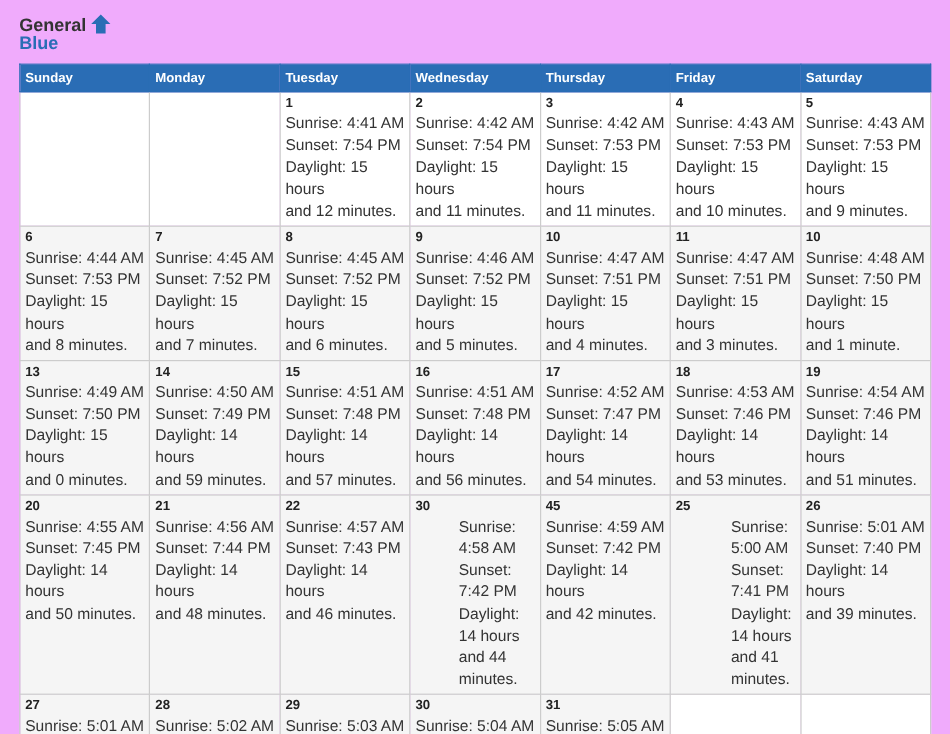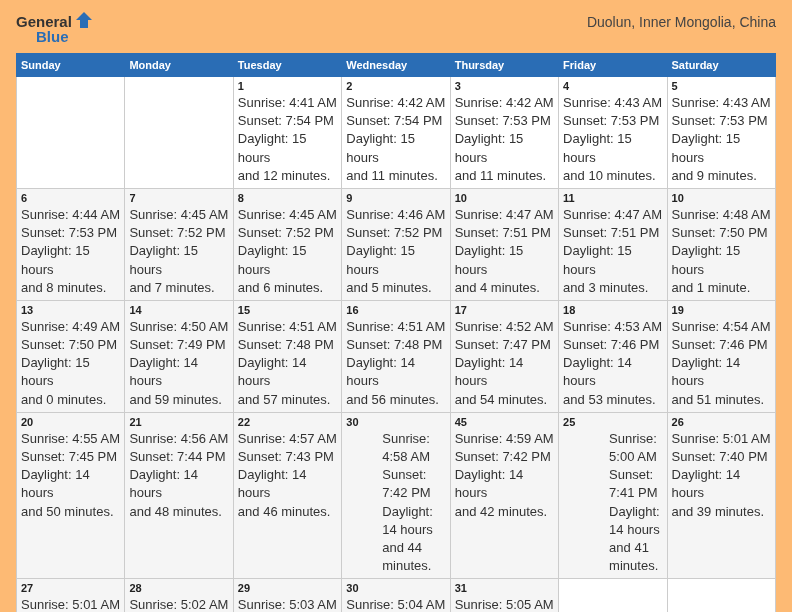--- a/index.html
+++ b/index.html
@@ -6,21 +6,21 @@
     body {
       font-family: Arial, sans-serif;
       background: #fff;
       width: 792px;
       height: 612px;
       overflow: hidden;
     }
     .page {
       width: 792px;
       height: 612px;
-      background: #fdba74;
+      background: #f0abfc;
       padding: 12px 16px 24px 16px;
     }
     .header {
       display: flex;
       justify-content: space-between;
       align-items: flex-start;
       margin-bottom: 8px;
     }
     .logo {
       display: flex;
@@ -96,24 +96,23 @@
 
 <div class="page">
   <div class="header">
     <div class="logo">
       <div class="logo-row">
         <span style="font-size:15px;font-weight:bold;color:#333;">General</span>
         <svg width="20" height="20" viewBox="0 0 20 20" style="margin-left:2px;margin-top:-2px;">
           <path d="M10 2 L18 10 L14 10 L14 18 L6 18 L6 10 L2 10 Z" fill="#2a6db5"></path>
         </svg>
       </div>
-      <span style="font-size:15px;font-weight:bold;color:#2a6db5;margin-top:-2px;margin-left:20px;">Blue</span>
+      <span style="font-size:15px;font-weight:bold;color:#2a6db5;margin-top:-2px;">Blue</span>
     </div>
     <div class="title-section">
-      <div class="location">Duolun, Inner Mongolia, China</div>
     </div>
   </div>
 
   <table class="calendar">
     <thead>
       <tr>
         <th>Sunday</th>
         <th>Monday</th>
         <th>Tuesday</th>
         <th>Wednesday</th>

